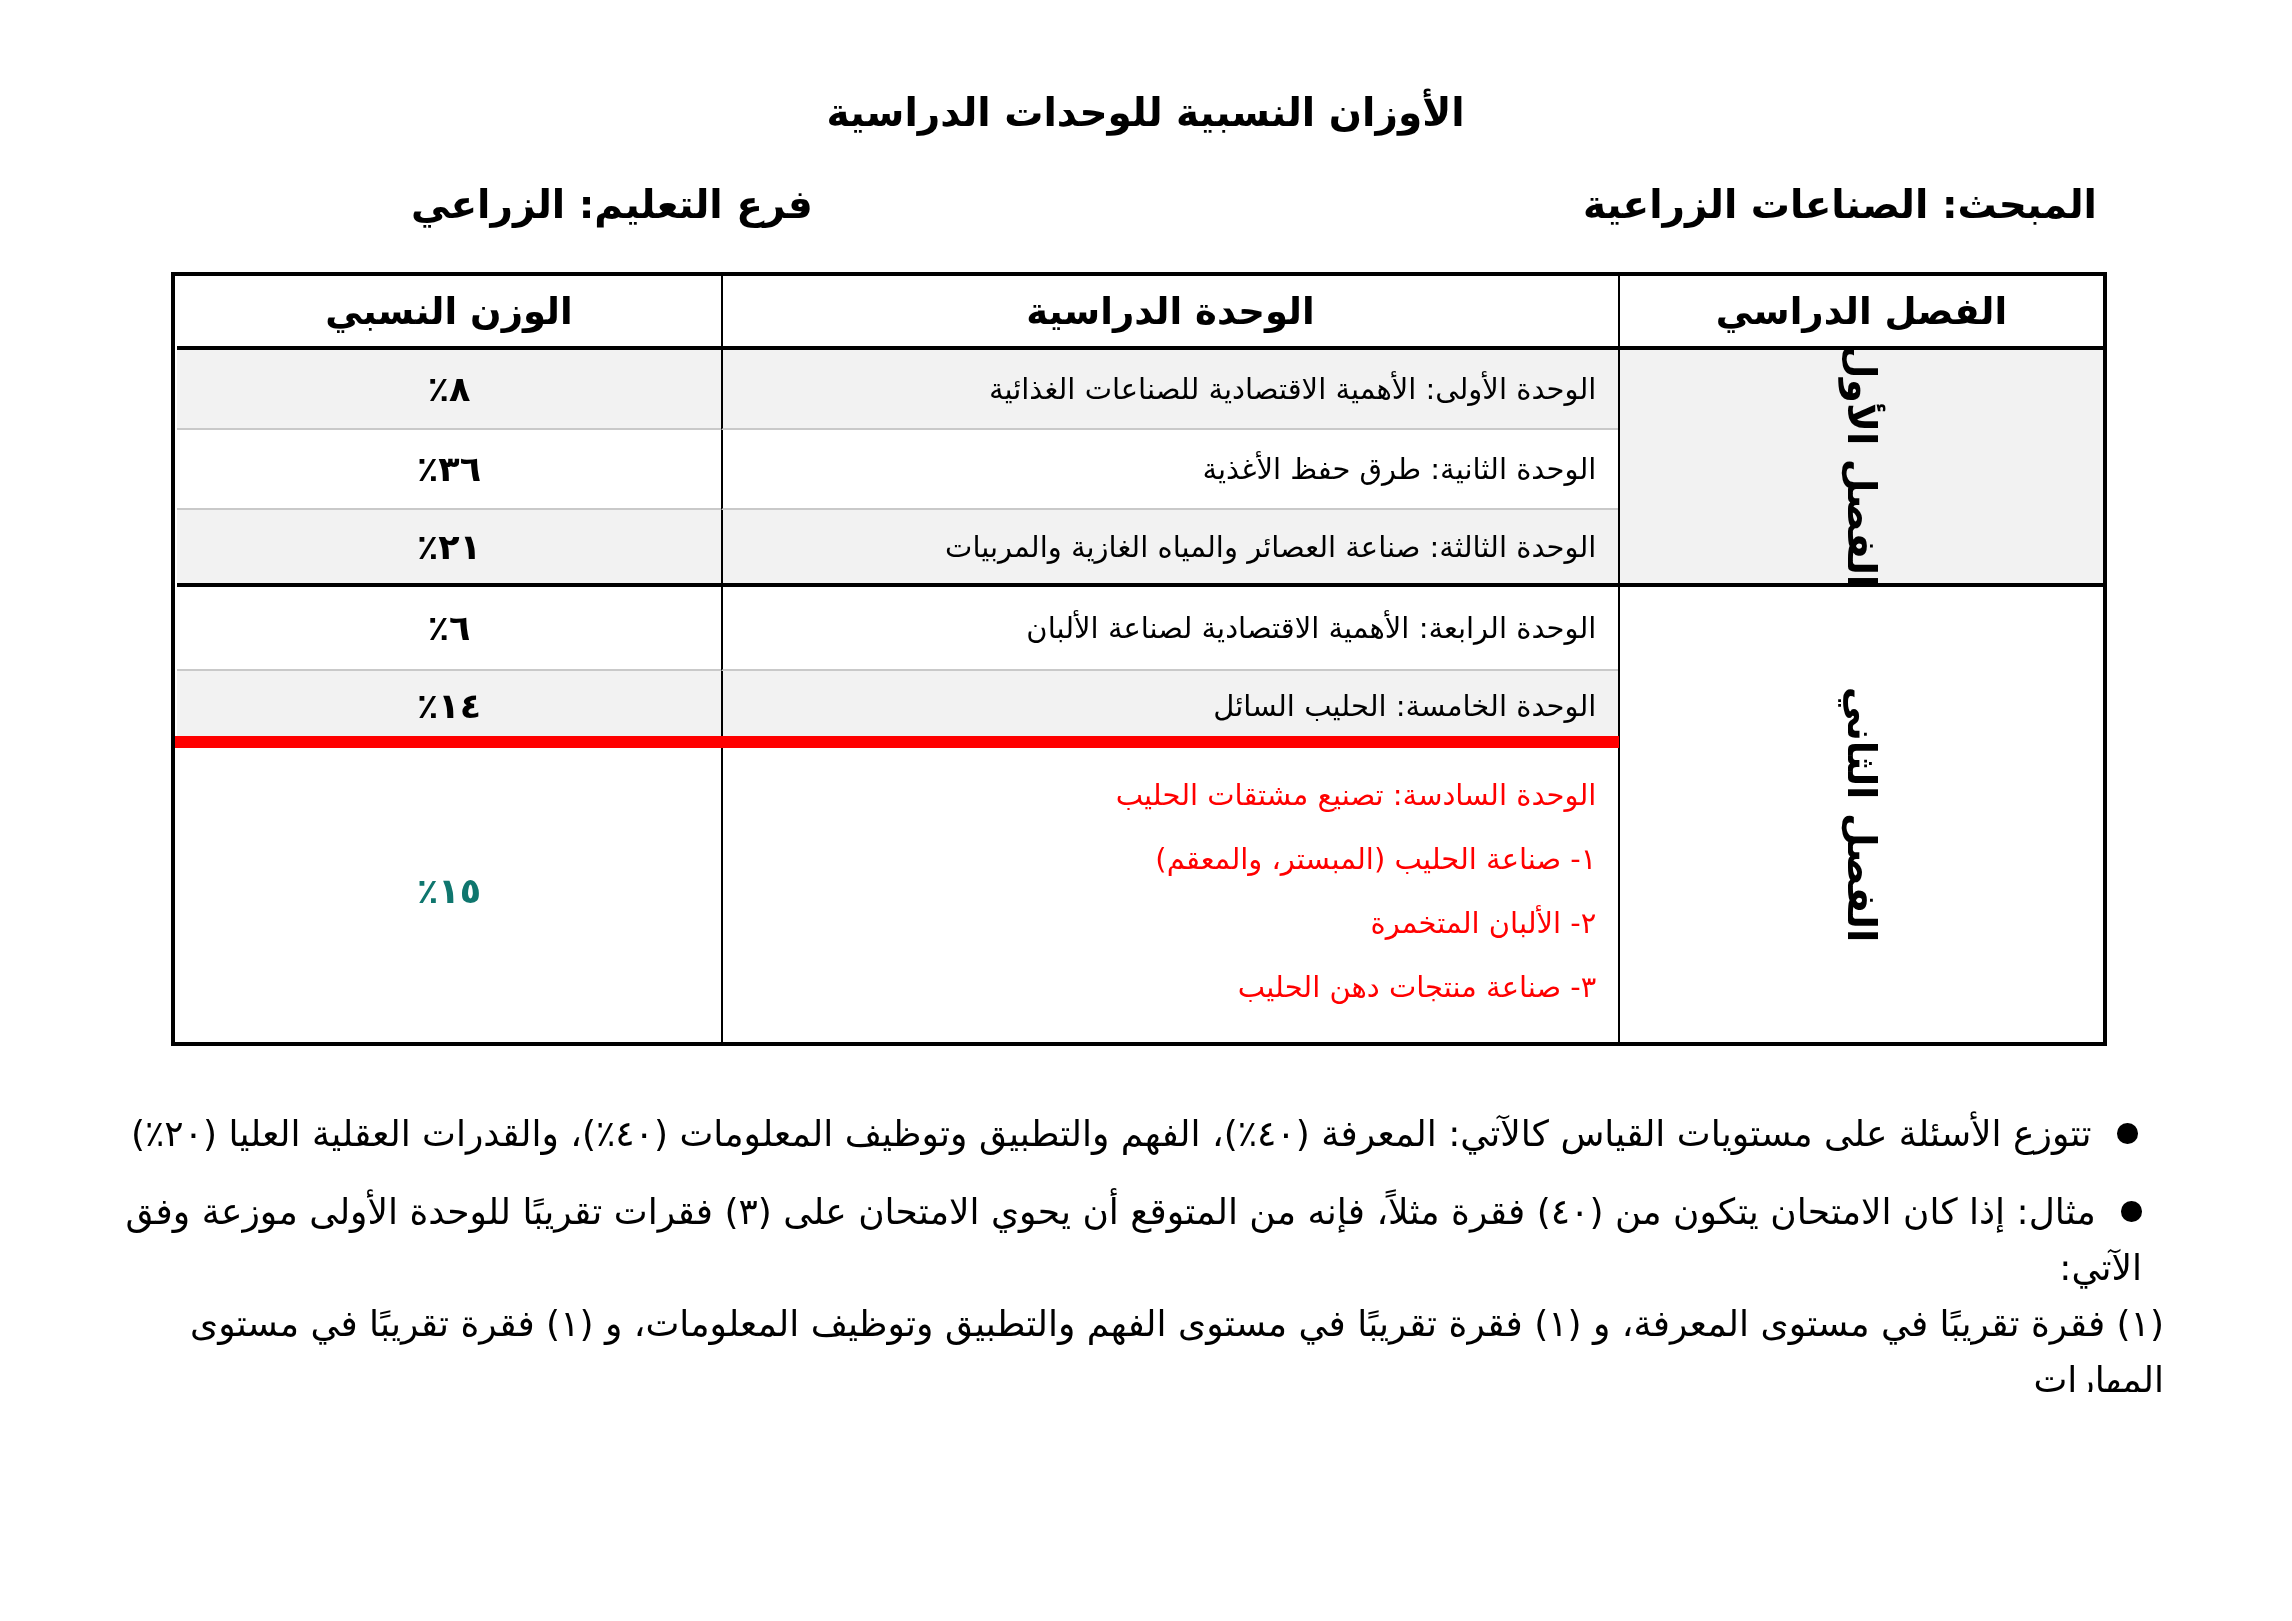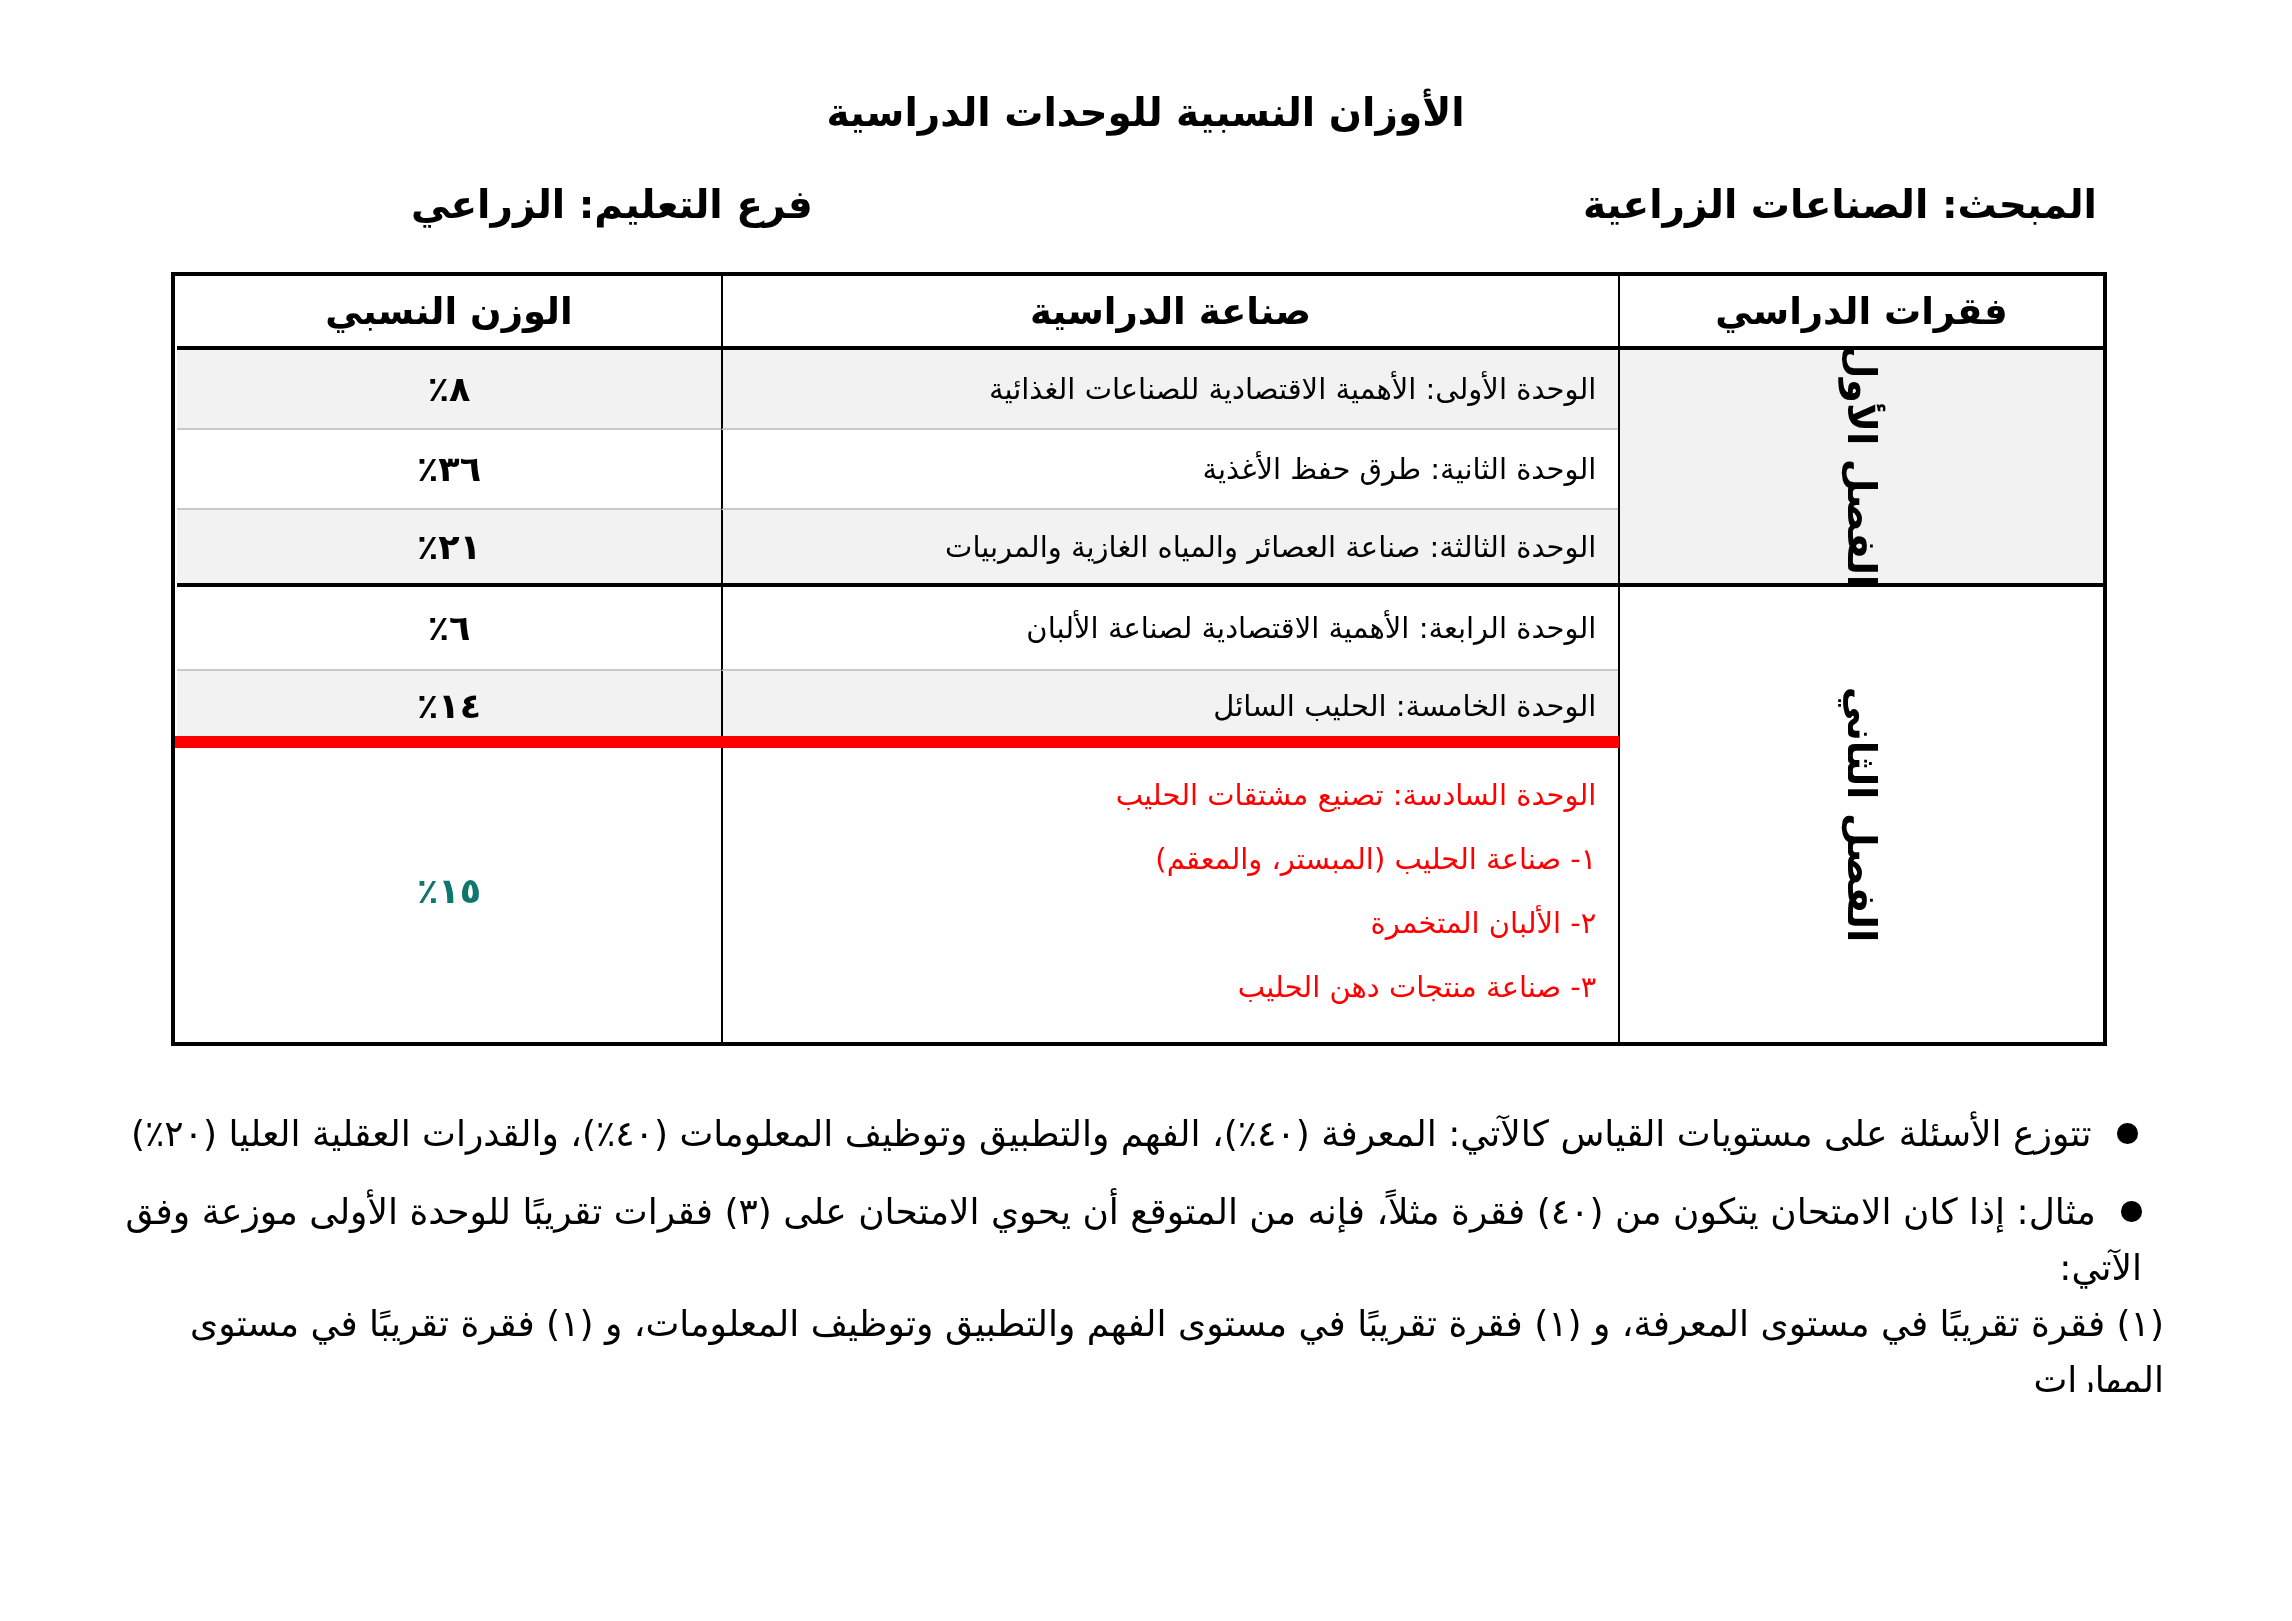--- a/index.html
+++ b/index.html
@@ -70,22 +70,22 @@
 
   <div class="title">الأوزان النسبية للوحدات الدراسية</div>
 
   <div class="doc-header">
     <span>المبحث: الصناعات الزراعية</span>
     <span>فرع التعليم: الزراعي</span>
   </div>
 
   <div class="weights-table">
 
-    <div class="cell header-cell c-sem vline" style="grid-row:1">فقرات الدراسي</div>
-    <div class="cell header-cell c-unit vline" style="grid-row:1">صناعة الدراسية</div>
+    <div class="cell header-cell c-sem vline" style="grid-row:1">الفصل الدراسي</div>
+    <div class="cell header-cell c-unit vline" style="grid-row:1">الوحدة الدراسية</div>
     <div class="cell header-cell c-weight" style="grid-row:1">الوزن النسبي</div>
 
     <div class="cell sem-cell c-sem sem1 vline thick-b shade">
       <span class="rot">الفصل الأول</span>
     </div>
 
     <div class="cell unit-cell c-unit vline thin-b shade" style="grid-row:2">الوحدة الأولى: الأهمية الاقتصادية للصناعات الغذائية</div>
     <div class="cell weight-cell c-weight thin-b shade" style="grid-row:2">٨٪</div>
 
     <div class="cell unit-cell c-unit vline thin-b" style="grid-row:3">الوحدة الثانية: طرق حفظ الأغذية</div>

